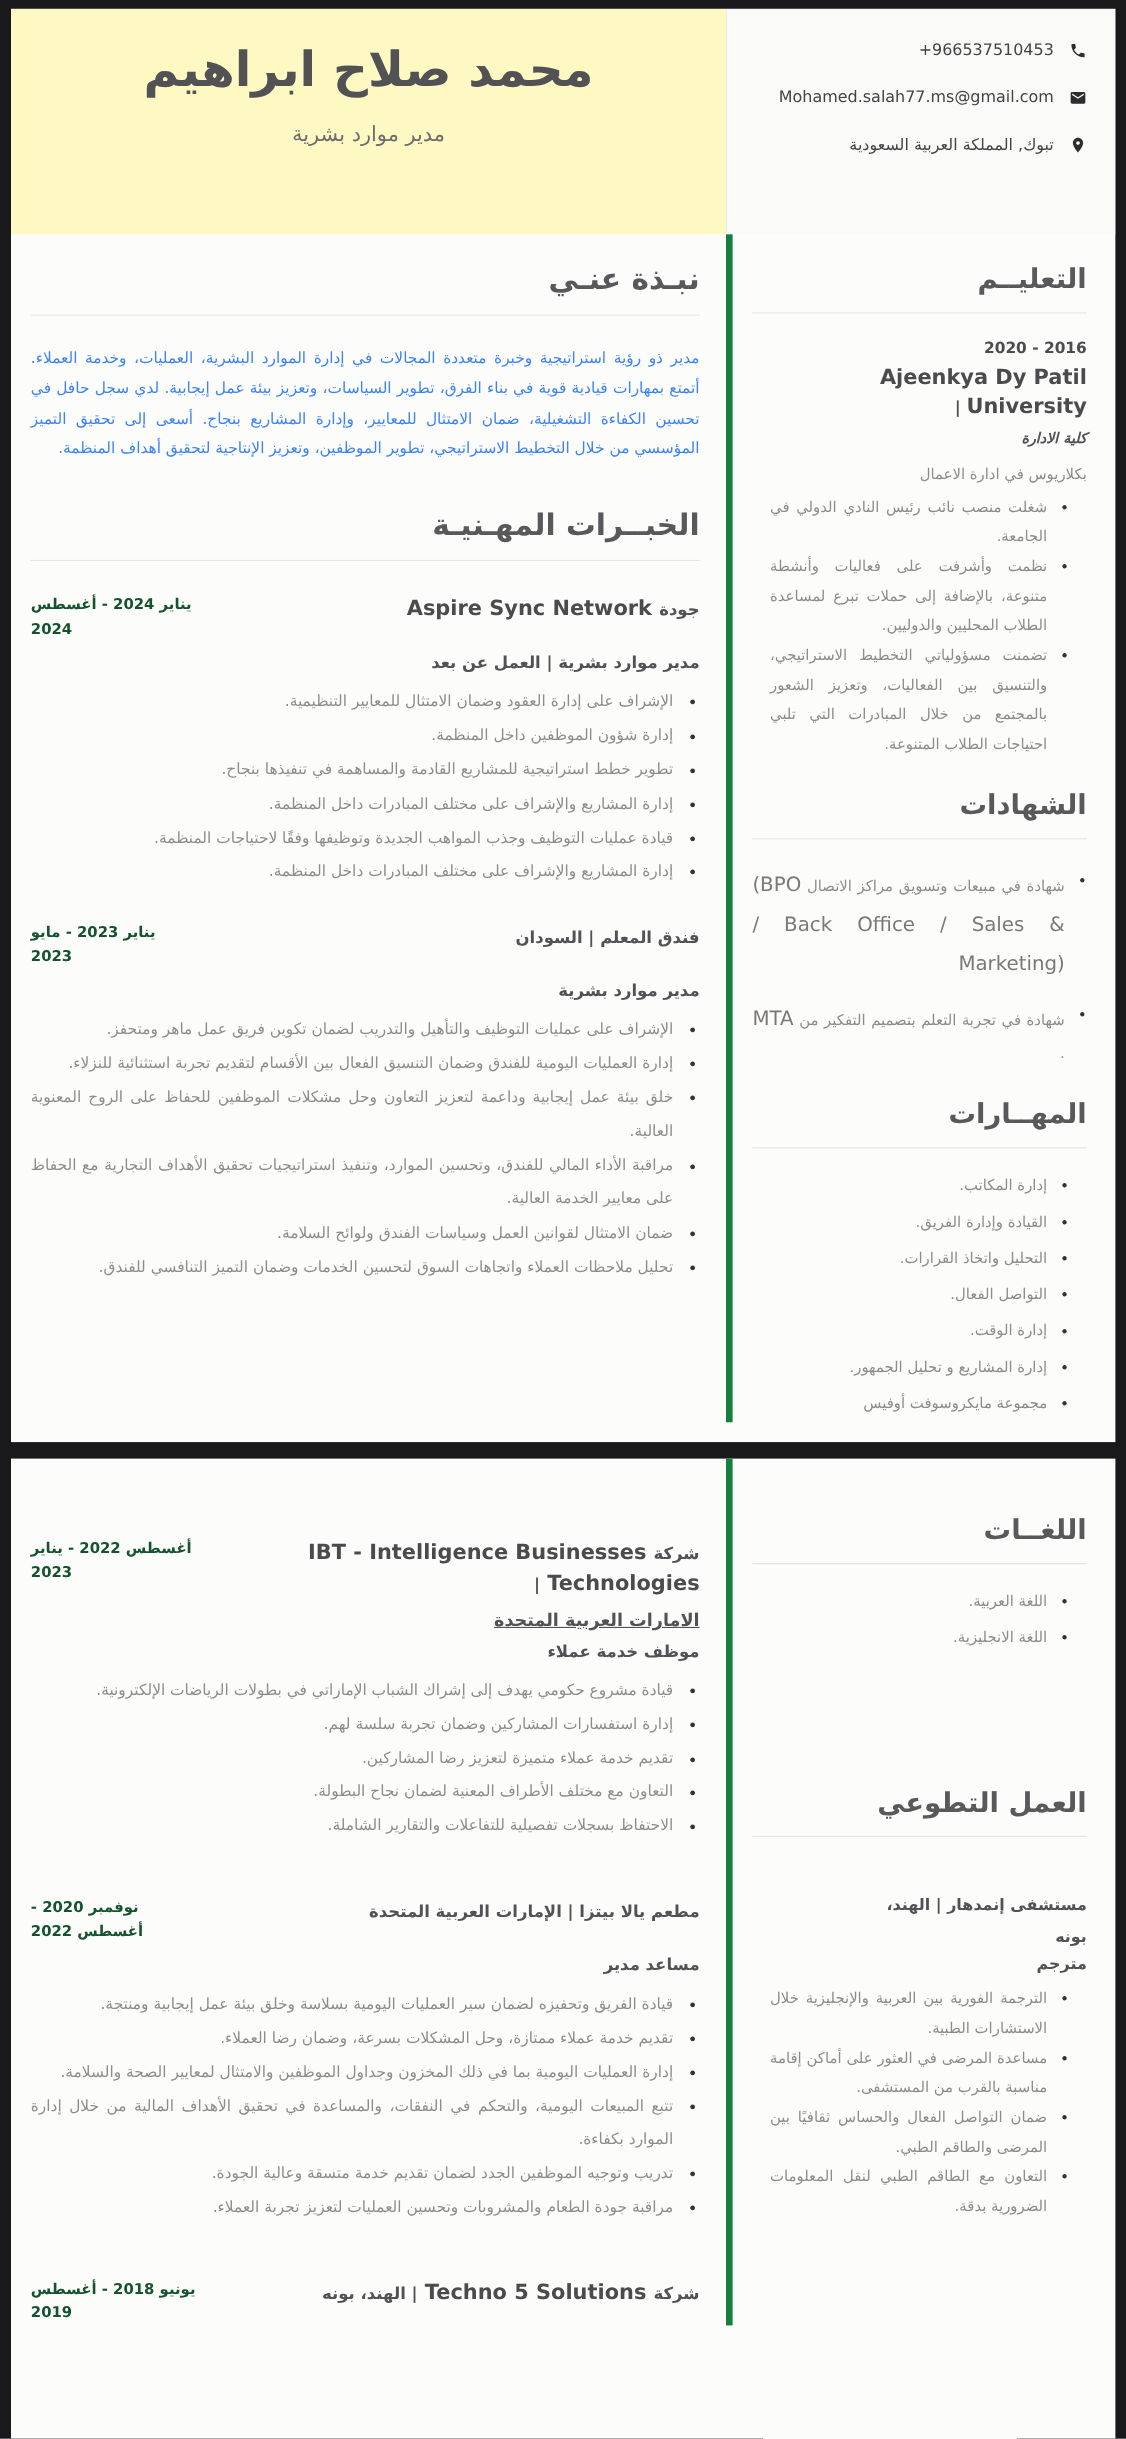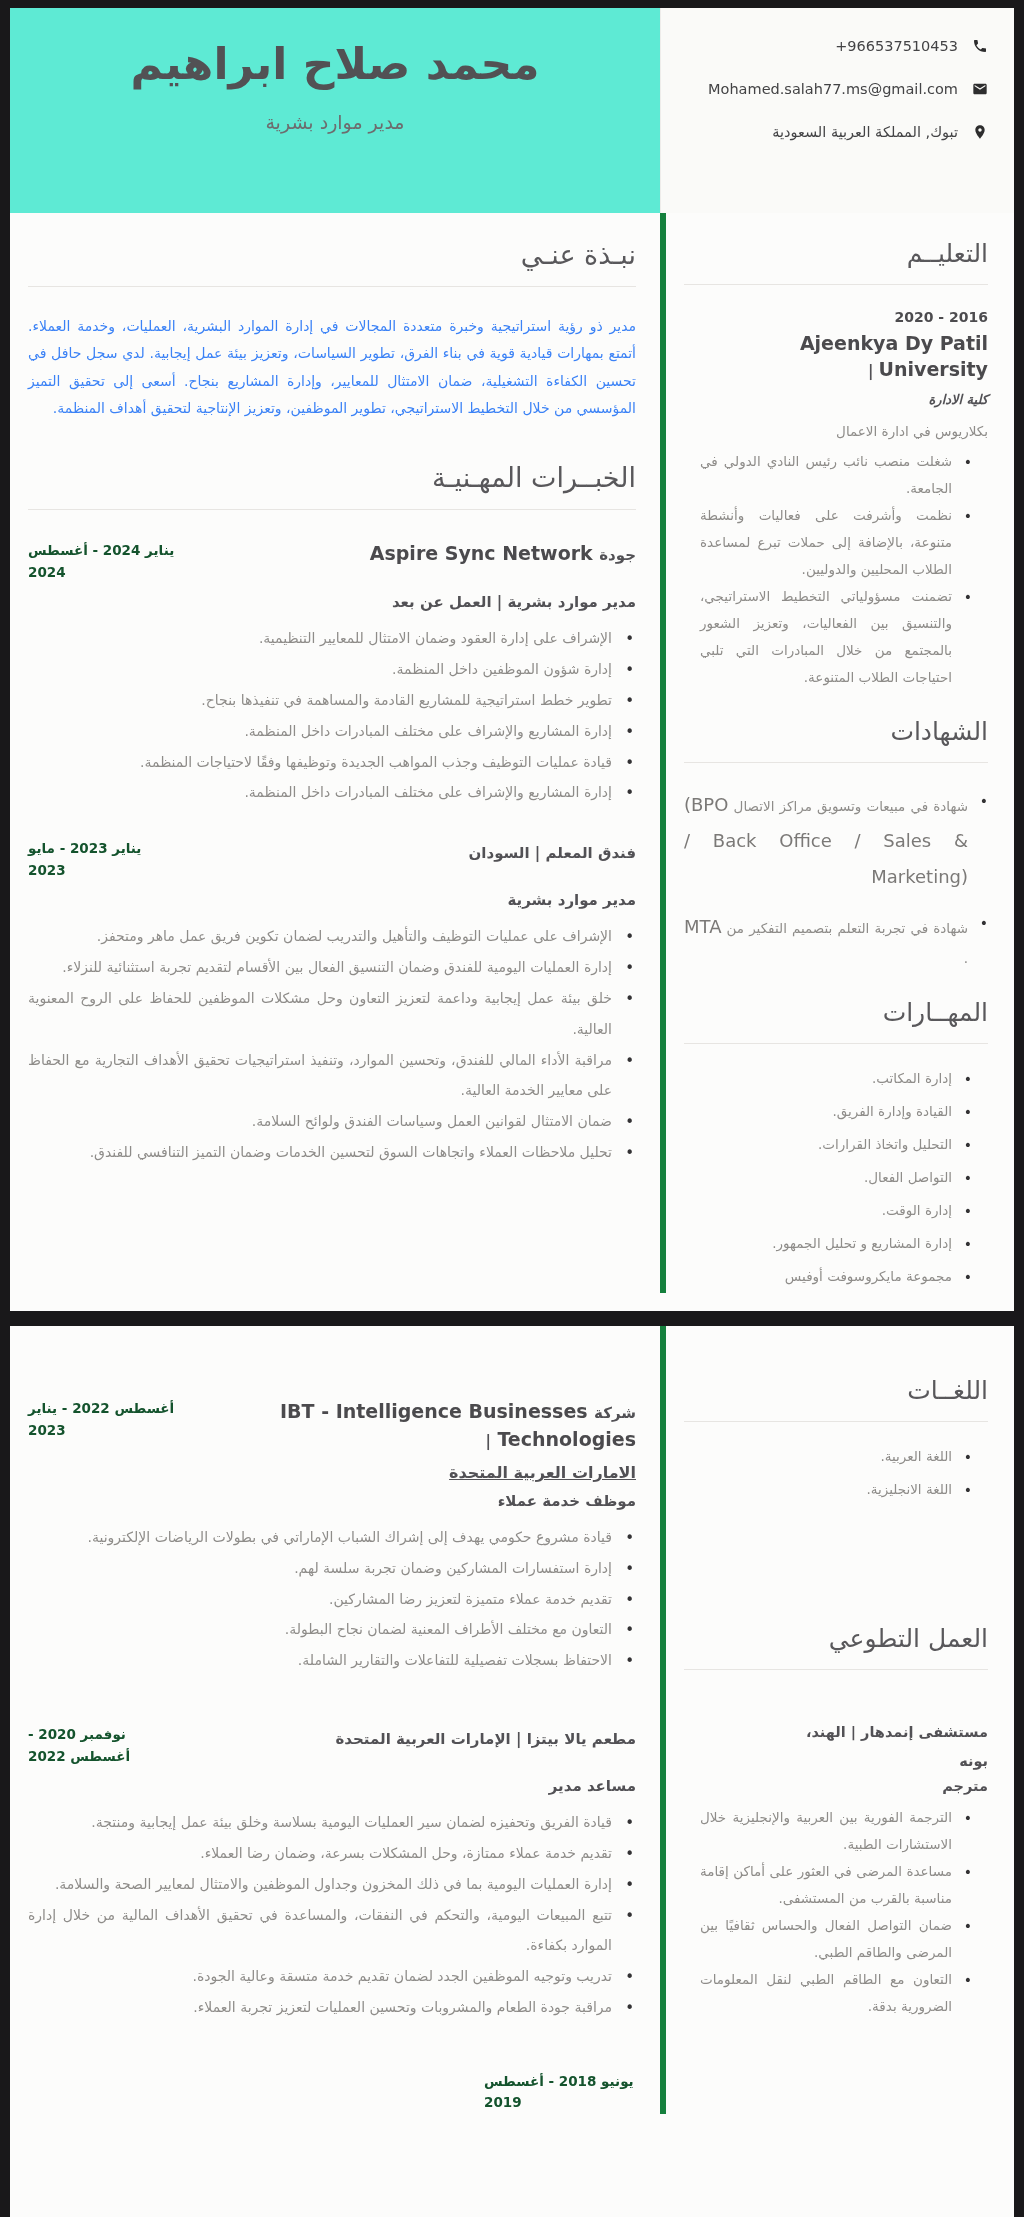--- a/index.html
+++ b/index.html
@@ -21,33 +21,33 @@
   .header{display:grid;grid-template-columns:354px 1fr;direction:rtl;height:205px;}
   .header-contact{
     background:#fafaf8;border-left:1px solid #eeecea;
     padding:30px 26px 0 10px;
   }
   .contact-row{display:flex;direction:rtl;align-items:center;gap:14px;margin-bottom:27px;}
   .cicon{width:16px;height:16px;flex:0 0 16px;display:inline-flex;}
   .cicon svg{width:16px;height:16px;fill:#2d2d2e;}
   .ctext{font-size:14.5px;color:#434345;}
   .ltr{direction:ltr;unicode-bidi:isolate;}
-  .header-name{background:#5eead4;text-align:center;padding-top:30px;direction:rtl;}
+  .header-name{background:#fef9c3;text-align:center;padding-top:30px;direction:rtl;}
   .name{
     margin:0;font-size:44px;font-weight:700;color:#525154;line-height:1.2;
   }
   .subtitle{margin-top:20px;font-size:19px;color:#6d6c6e;}
 
   
   .columns{display:grid;grid-template-columns:354px 1fr;direction:rtl;}
   .sidebar{border-left:6px solid #15803d;padding:0 26px 0 18px;direction:rtl;}
   .main{padding:0 24px 0 18px;direction:rtl;}
 
   .sec-title{
-    margin:0;padding:26px 0 0;font-size:27px;font-weight:400;color:#59585b;
+    margin:0;padding:26px 0 0;font-size:27px;font-weight:700;color:#59585b;
     text-align:right;letter-spacing:0;
   }
   .sidebar .sec-title{font-size:25px;}
   .rule{border:none;border-top:1px solid #e7e5e2;margin:16px 0 0;}
 
   
   .about-text{
     margin-top:26px;font-size:14px;line-height:1.95;color:#3b82f6;
     text-align:justify;
   }
@@ -328,19 +328,24 @@
             <li>تقديم خدمة عملاء ممتازة، وحل المشكلات بسرعة، وضمان رضا العملاء.</li>
             <li>إدارة العمليات اليومية بما في ذلك المخزون وجداول الموظفين والامتثال لمعايير الصحة والسلامة.</li>
             <li>تتبع المبيعات اليومية، والتحكم في النفقات، والمساعدة في تحقيق الأهداف المالية من خلال إدارة الموارد بكفاءة.</li>
             <li>تدريب وتوجيه الموظفين الجدد لضمان تقديم خدمة متسقة وعالية الجودة.</li>
             <li>مراقبة جودة الطعام والمشروبات وتحسين العمليات لتعزيز تجربة العملاء.</li>
           </ul>
       </article>
 
       <article class="job gap-lg">
         <div class="job-head">
+          <h3 class="job-company">
+            <span class="ar">شركة</span>
+            <span class="en">Techno 5 Solutions</span>
+            <span class="sfx">| الهند، بونه</span>
+          </h3>
           <div class="job-dates">يونيو 2018 - أغسطس 2019</div>
         </div>
       </article>
 
     </main>
   </div>
 </div>
 
 </body></html>

